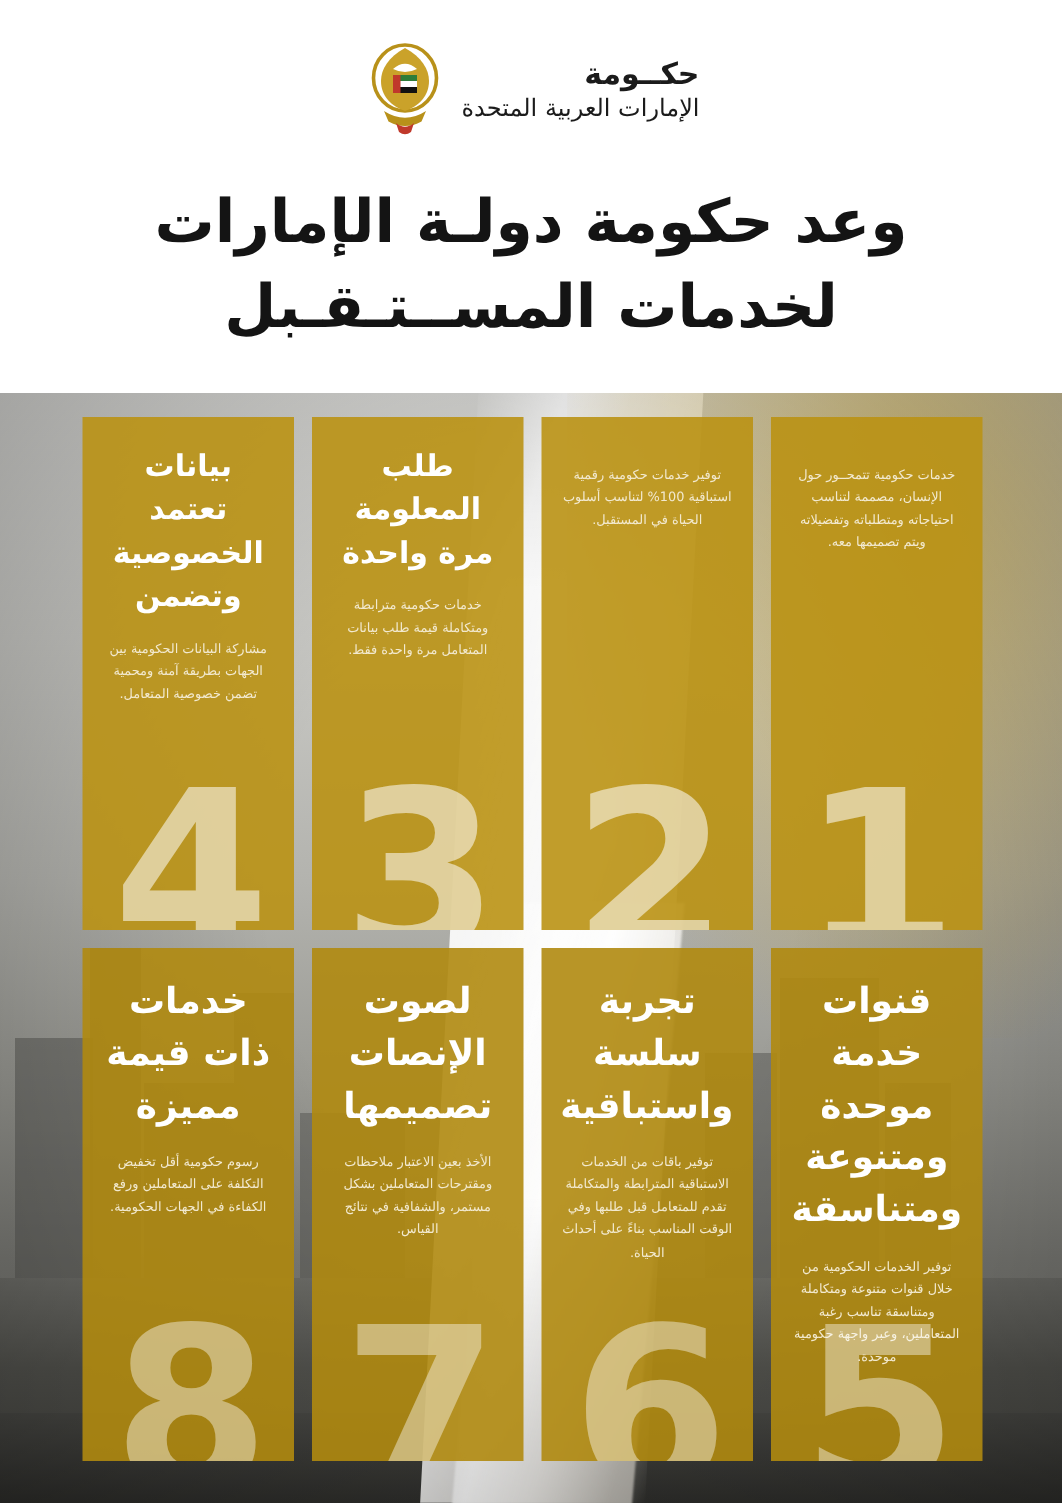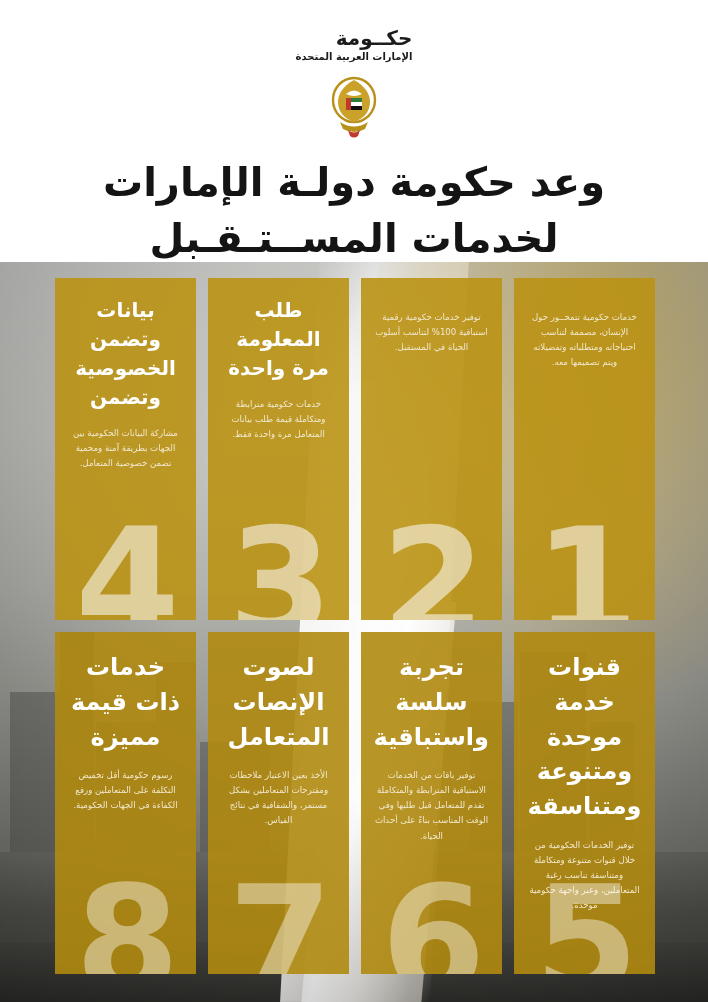--- a/index.html
+++ b/index.html
@@ -16,21 +16,21 @@
   }
 
   
   .header {
     height: 262px;
     background: #ffffff;
     position: relative;
   }
   .emblem-row {
     display: flex;
-    flex-direction: column;
+    flex-direction: row;
     align-items: center;
     justify-content: center;
     gap: 10px;
     padding-top: 26px;
   }
   .emblem {
     width: 56px;
     height: 66px;
     position: relative;
   }
@@ -39,26 +39,26 @@
     text-align: right;
     line-height: 1.25;
     color: #1b1b1b;
   }
   .gov-line1 {
     font-size: 20px;
     font-weight: bold;
     letter-spacing: 1px;
   }
   .gov-line2 {
-    font-size: 10px;
-    font-weight: bold;
+    font-size: 16px;
+    font-weight: normal;
   }
 
   .main-title {
-    margin-top: 14px;
+    margin-top: 28px;
     text-align: center;
     color: #141414;
     font-weight: bold;
     font-size: 40px;
     line-height: 1.42;
     letter-spacing: 1px;
     padding: 0 30px;
   }
   .main-title .l2 {
     display: block;
@@ -256,21 +256,21 @@
         <div>طلب</div>
         <div>المعلومة</div>
         <div>مرة واحدة</div>
       </div>
       <div class="card-desc">خدمات حكومية مترابطة ومتكاملة قيمة طلب بيانات المتعامل مرة واحدة فقط.</div>
       <div class="card-num">3</div>
     </div>
 
     <div class="card">
       <div class="card-title">
-        <div>بيانات وتضمن</div>
+        <div>بيانات تعتمد</div>
         <div>الخصوصية</div>
         <div>وتضمن</div>
       </div>
       <div class="card-desc">مشاركة البيانات الحكومية بين الجهات بطريقة آمنة ومحمية تضمن خصوصية المتعامل.</div>
       <div class="card-num">4</div>
     </div>
 
     <div class="card dim row2">
       <div class="card-title">
         <div>قنوات خدمة</div>
@@ -288,21 +288,21 @@
         <div>واستباقية</div>
       </div>
       <div class="card-desc">توفير باقات من الخدمات الاستباقية المترابطة والمتكاملة تقدم للمتعامل قبل طلبها وفي الوقت المناسب بناءً على أحداث الحياة.</div>
       <div class="card-num low">6</div>
     </div>
 
     <div class="card dim row2">
       <div class="card-title">
         <div>لصوت</div>
         <div>الإنصات</div>
-        <div>المتعامل</div>
+        <div>تصميمها</div>
       </div>
       <div class="card-desc">الأخذ بعين الاعتبار ملاحظات ومقترحات المتعاملين بشكل مستمر، والشفافية في نتائج القياس.</div>
       <div class="card-num low">7</div>
     </div>
 
     <div class="card dim row2">
       <div class="card-title">
         <div>خدمات</div>
         <div>ذات قيمة</div>
         <div>مميزة</div>

